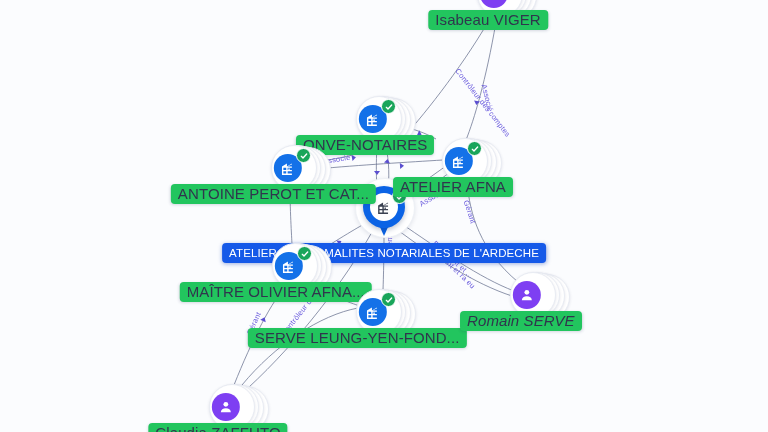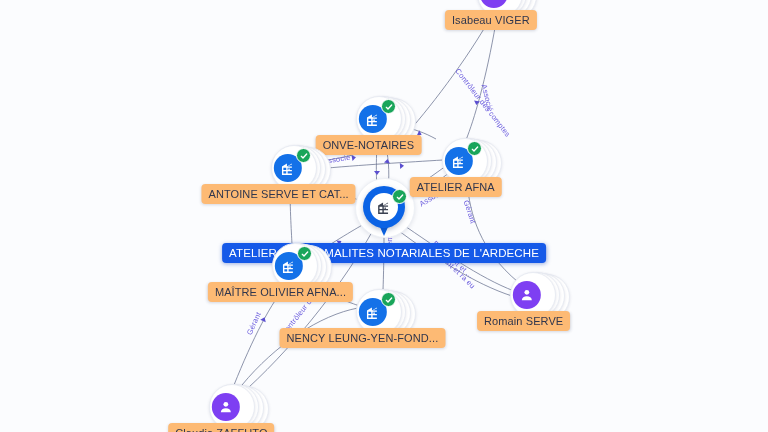--- a/index.html
+++ b/index.html
@@ -120,23 +120,23 @@
     border: 1px solid #eef1f6;
     box-shadow: 0 1px 4px rgba(40,50,90,0.12);
     z-index: -1;
   }
 
   .label {
     position: absolute;
     left: 50%;
     transform: translateX(-50%);
     white-space: nowrap;
-    background: #fdba74;
+    background: #22c55e;
     color: #30364d;
-    font-size: 11px;
+    font-size: 15px;
     line-height: 14px;
     padding: 3px 7px;
     border-radius: 4px;
     box-shadow: 0 1px 3px rgba(40,50,90,0.18);
     letter-spacing: 0.1px;
   }
   .label.sel {
     background: #1559e8;
     color: #ffffff;
     font-size: 11.5px;
@@ -266,21 +266,21 @@
           <svg width="17" height="17" viewBox="0 0 24 24" fill="#ffffff">
             <path d="M3 21V9l7-4v4l7-4v16H3zm2-2h4v-3H5v3zm0-5h4v-3H5v3zm6 5h6v-3h-6v3zm0-5h6v-3h-6v3zm0-5h6V6l-6 3z"></path>
             <rect x="12" y="12" width="2" height="2" fill="#ffffff"></rect>
           </svg>
         </div>
         <div class="badge">
           <svg width="8" height="8" viewBox="0 0 24 24" fill="none" stroke="#ffffff" stroke-width="4" stroke-linecap="round" stroke-linejoin="round">
             <path d="M4 13l5 5L20 6"></path>
           </svg>
         </div>
-        <div class="label" style="top: 16px; transform: translateX(-60%);">ANTOINE SERVE ET CAT...</div>
+        <div class="label" style="top: 16px; transform: translateX(-60%);">ANTOINE PEROT ET CAT...</div>
       </div>
       <div class="node" style="left: 465px; top: 161px;">
         <div class="stack">
           <i></i>
           <i></i>
           <i></i>
           <i></i>
         </div>
         <div class="disc company" style="transform: translate(-72%, -50%);">
           <svg width="17" height="17" viewBox="0 0 24 24" fill="#ffffff">
@@ -326,36 +326,36 @@
           <svg width="17" height="17" viewBox="0 0 24 24" fill="#ffffff">
             <path d="M3 21V9l7-4v4l7-4v16H3zm2-2h4v-3H5v3zm0-5h4v-3H5v3zm6 5h6v-3h-6v3zm0-5h6v-3h-6v3zm0-5h6V6l-6 3z"></path>
             <rect x="12" y="12" width="2" height="2" fill="#ffffff"></rect>
           </svg>
         </div>
         <div class="badge">
           <svg width="8" height="8" viewBox="0 0 24 24" fill="none" stroke="#ffffff" stroke-width="4" stroke-linecap="round" stroke-linejoin="round">
             <path d="M4 13l5 5L20 6"></path>
           </svg>
         </div>
-        <div class="label" style="top: 16px; transform: translateX(-60%);">NENCY LEUNG-YEN-FOND...</div>
+        <div class="label" style="top: 16px; transform: translateX(-60%);">SERVE LEUNG-YEN-FOND...</div>
       </div>
       <div class="node" style="left: 533px; top: 295px;">
         <div class="stack">
           <i></i>
           <i></i>
           <i></i>
           <i></i>
         </div>
         <div class="disc person" style="transform: translate(-72%, -50%);">
           <svg width="16" height="16" viewBox="0 0 24 24" fill="#ffffff">
             <circle cx="12" cy="8" r="3.6"></circle>
             <path d="M4.5 20c0-4 3.4-6.2 7.5-6.2s7.5 2.2 7.5 6.2z"></path>
           </svg>
         </div>
-        <div class="label" style="top: 16px; transform: translateX(-60%);">Romain SERVE</div>
+        <div class="label" style="top: 16px; transform: translateX(-60%); font-style: italic;">Romain SERVE</div>
       </div>
       <div class="node" style="left: 500px; top: -6px;">
         <div class="stack">
           <i></i>
           <i></i>
           <i></i>
           <i></i>
         </div>
         <div class="disc person" style="transform: translate(-72%, -50%);">
           <svg width="16" height="16" viewBox="0 0 24 24" fill="#ffffff">

